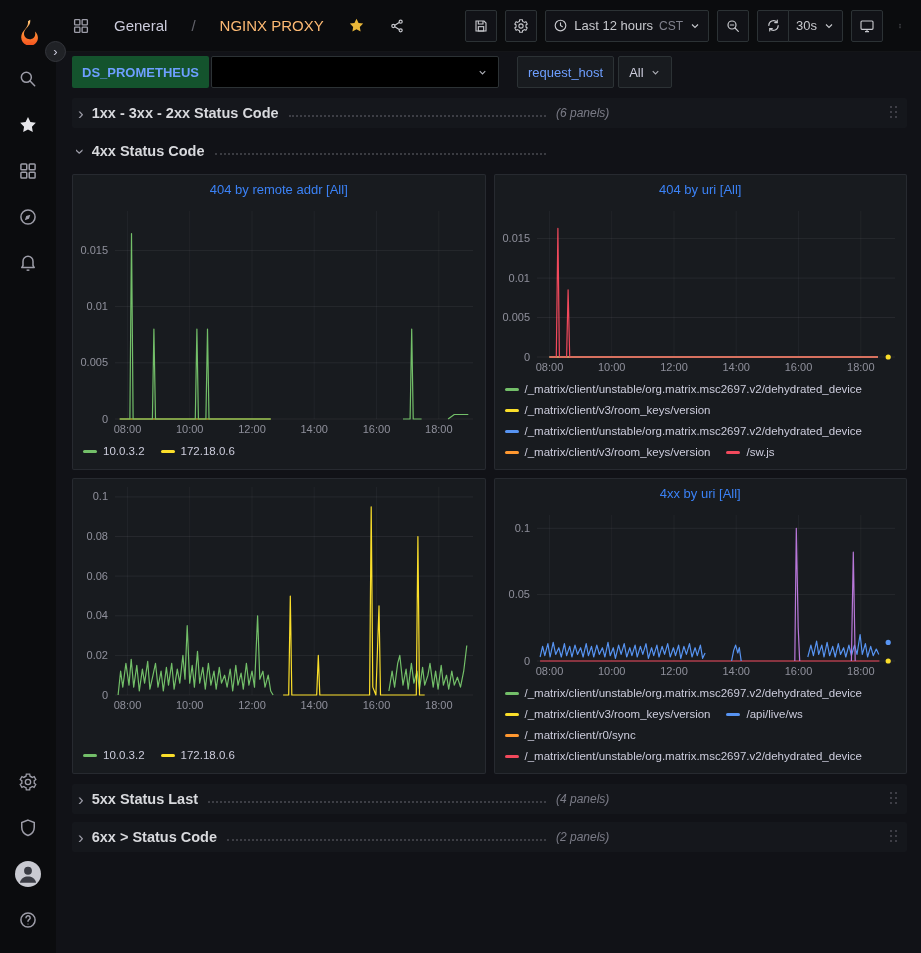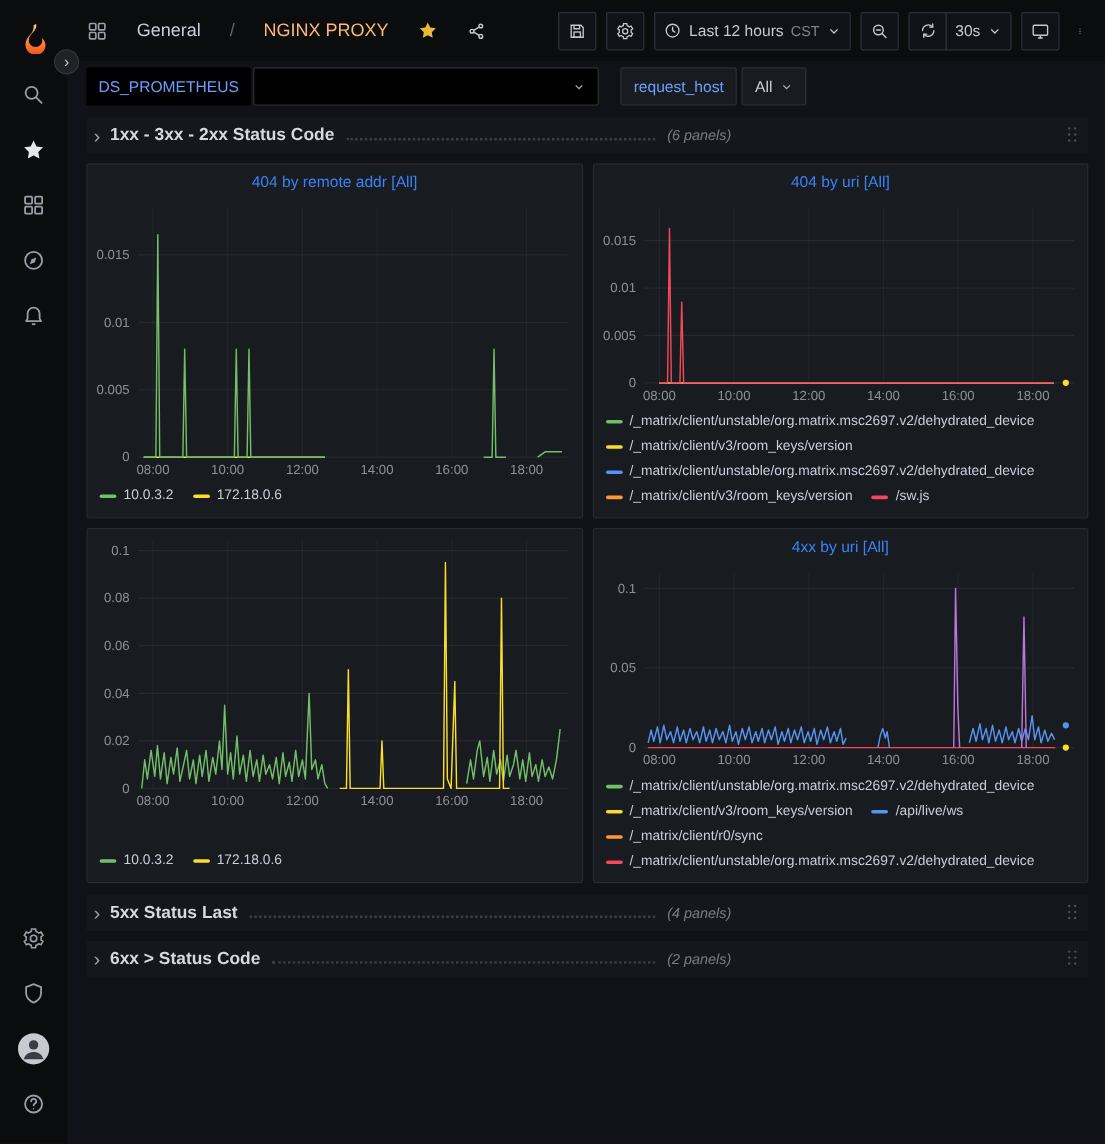--- a/index.html
+++ b/index.html
@@ -39,21 +39,21 @@
     background: #111217; border: 1px solid #2c3235; border-radius: 2px; color: #c7c8cd; font-size: 13px; cursor: pointer; }
   .tbtn .tz { color: rgba(204,204,220,0.6); font-size: 12px; }
   .tgroup { display: flex; }
   .tgroup .tbtn:first-child { border-radius: 2px 0 0 2px; }
   .tgroup .tbtn:last-child { border-radius: 0 2px 2px 0; margin-left: -1px; }
   .kebab-btn { border: none; background: none; color: #c7c8cd; width: 18px; height: 32px; display: flex; align-items: center; justify-content: center; cursor: pointer; }
 
   
   .submenu { height: 40px; display: flex; align-items: center; padding: 4px 14px 4px 16px; background: #111217; }
   .chip { height: 32px; display: flex; align-items: center; padding: 0 10px; font-size: 13px; border-radius: 2px; cursor: pointer; }
-  .chip-label { color: #6e9fff; background: #000000; font-weight: 400; }
+  .chip-label { color: #6e9fff; background: #14532d; font-weight: 700; }
   .chip-black { width: 288px; background: #000; border: 1px solid #2c3235; color: #ccccdc; justify-content: flex-end; margin-left: 2px; }
   .chip-outline { border: 1px solid #2c3235; background: #181b1f; color: #ccccdc; }
   .gap16 { width: 18px; }
   .chev { color: #aeb0b8; display: flex; margin-left: 6px; }
 
   
   .content { flex: 1; padding: 6px 14px 0 16px; overflow: hidden; }
   .row-header { height: 30px; display: flex; align-items: center; padding: 0 6px; margin-bottom: 8px; cursor: pointer; border-radius: 2px; }
   .row-header.collapsed { background: #15171c; }
   .row-left { display: flex; align-items: center; width: 478px; min-width: 0; }
@@ -287,20 +287,27 @@
           <span class="row-chevron">›</span>
           <span class="row-title">1xx - 3xx - 2xx Status Code</span>
           <span class="dots"></span>
         </div>
         <span class="panel-count">(6 panels)</span>
         <span class="drag">
             <span class="dotgrid"></span>
           </span>
       </div>
 
+      <div class="row-header">
+        <div class="row-left">
+          <span class="row-chevron down">›</span>
+          <span class="row-title">4xx Status Code</span>
+          <span class="dots"></span>
+        </div>
+      </div>
 
       <div class="panels-grid">
         <section class="panel">
           <div class="panel-title">404 by remote addr [All]</div>
           <div class="chart">
               <svg width="412" height="236">
                 <line x1="54.5" x2="54.5" y1="8" y2="216" stroke="rgba(204,204,220,0.05)"></line>
                 <text class="tick" x="54.5" y="230" text-anchor="middle">08:00</text>
                 <line x1="116.7" x2="116.7" y1="8" y2="216" stroke="rgba(204,204,220,0.05)"></line>
                 <text class="tick" x="116.7" y="230" text-anchor="middle">10:00</text>

